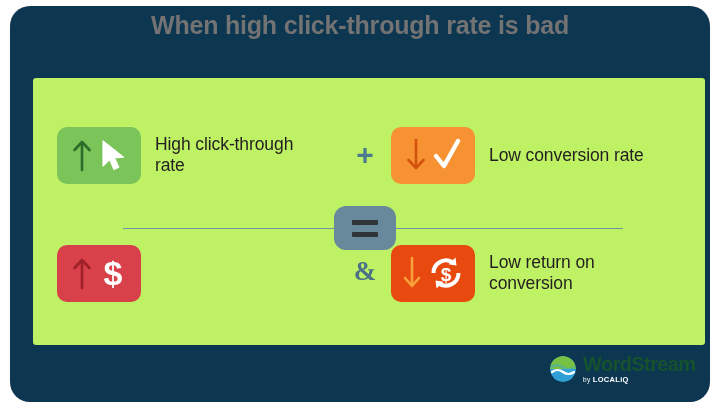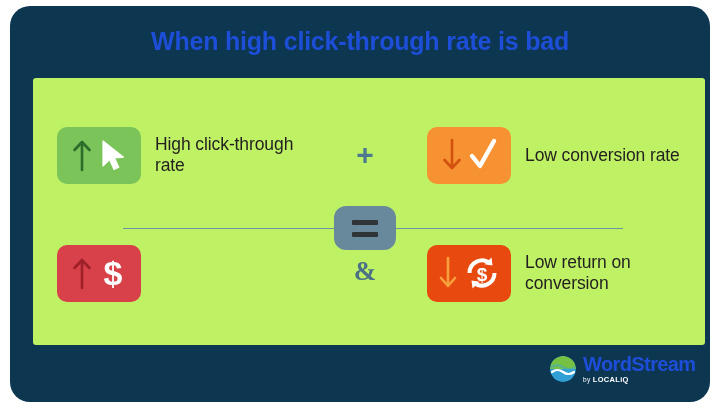--- a/index.html
+++ b/index.html
@@ -23,24 +23,24 @@
     width: 700px;
     height: 396px;
     background: #0d3651;
     border-radius: 20px;
     box-sizing: border-box;
   }
   
   .title {
     position: absolute;
     left: 0;
-    top: 26px;
+    top: 10px;
     width: 720px;
     text-align: center;
-    color: #1d4ed8;
+    color: #737373;
     font-size: 25px;
     font-weight: bold;
     letter-spacing: -0.2px;
     line-height: 30px;
   }
   
   .card {
     position: absolute;
     left: 33px;
     top: 78px;
@@ -60,21 +60,21 @@
   .row-bottom { top: 150px; }
 
   .cell {
     position: absolute;
     top: 0;
     display: flex;
     align-items: center;
     height: 90px;
   }
   .cell-left  { left: 24px;  width: 250px; }
-  .cell-right { left: 394px; width: 280px; }
+  .cell-right { left: 358px; width: 280px; }
 
   .iconbox {
     width: 84px;
     height: 57px;
     border-radius: 10px;
     flex: 0 0 84px;
     display: flex;
     align-items: center;
     justify-content: center;
     gap: 2px;
@@ -163,21 +163,21 @@
     border-radius: 50%;
     overflow: hidden;
     flex: 0 0 26px;
   }
   .logo-text {
     display: flex;
     flex-direction: column;
     line-height: 1;
   }
   .logo-word {
-    color: #1d4ed8;
+    color: #14532d;
     font-size: 20px;
     font-weight: bold;
     letter-spacing: -0.6px;
   }
   .logo-sub {
     margin-top: 2px;
     color: #ffffff;
     font-size: 7.5px;
     font-weight: bold;
     letter-spacing: 0.3px;

